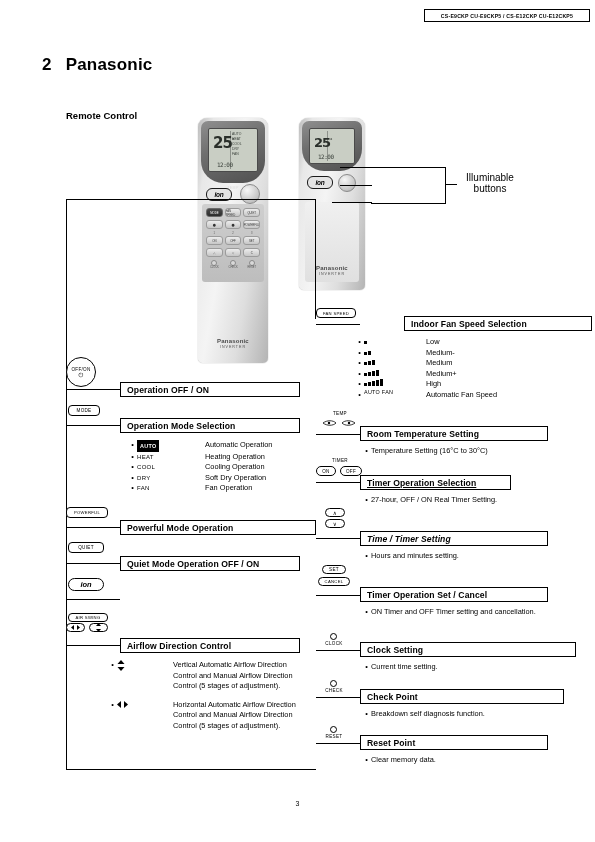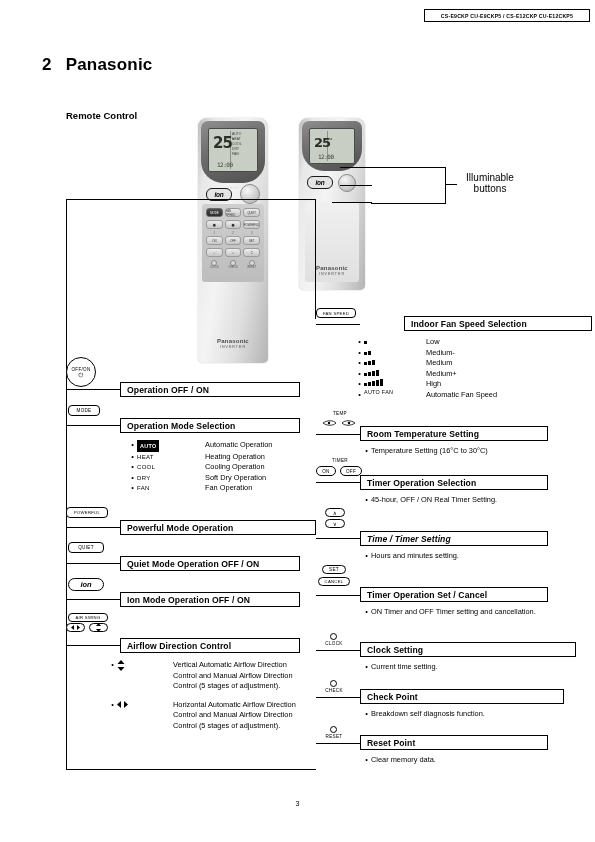--- a/index.html
+++ b/index.html
@@ -516,21 +516,20 @@
   <div class="key stadium" style="left:66px; top:507px; width:42px; height:11px; font-size:4.2px;">POWERFUL</div>
   <div class="leader" style="left:66px; top:527px; width:54px;"></div>
   <div class="entry-head" style="left:120px; top:520px; width:196px;">Powerful Mode Operation</div>
 
   <div class="key stadium" style="left:68px; top:542px; width:36px; height:11px;">QUIET</div>
   <div class="leader" style="left:66px; top:563px; width:54px;"></div>
   <div class="entry-head" style="left:120px; top:556px; width:180px;">Quiet Mode Operation OFF / ON</div>
 
   <div class="ion-key" style="left:68px; top:578px; width:36px; height:13px;">ion</div>
   <div class="leader" style="left:66px; top:599px; width:54px;"></div>
-  <div class="entry-head" style="left:120px; top:592px; width:180px;">Ion Mode Operation OFF / ON</div>
 
   <div class="key stadium" style="left:68px; top:613px; width:40px; height:9px; font-size:4.2px;">AIR SWING</div>
   <div class="key pill" style="left:66px; top:623px; width:19px; height:9px;">
     <svg width="9" height="5" viewBox="0 0 9 5">
       <path d="M0 2.5 L3 0 L3 5 Z" fill="#000"></path>
       <path d="M9 2.5 L6 0 L6 5 Z" fill="#000"></path>
     </svg>
   </div>
   <div class="key pill" style="left:89px; top:623px; width:19px; height:9px;">
     <svg width="5" height="9" viewBox="0 0 5 9">
@@ -646,25 +645,25 @@
     <div class="bullet-line">
       <span class="bullet-dot">•</span>
       <span class="bullet-text">Temperature Setting (16°C to 30°C)</span>
     </div>
   </div>
 
   <div class="key-plain" style="left:318px; top:458px; width:44px;">TIMER</div>
   <div class="key pill" style="left:316px; top:466px; width:20px; height:10px;">ON</div>
   <div class="key pill" style="left:340px; top:466px; width:22px; height:10px;">OFF</div>
   <div class="leader" style="left:316px; top:482px; width:44px;"></div>
-  <div class="entry-head" style="left:360px; top:475px; width:188px;">Timer Operation Selection</div>
+  <div class="entry-head" style="left:360px; top:475px; width:151px;text-decoration:underline;">Timer Operation Selection</div>
   <div class="bullets" style="left:362px; top:495px; width:195px;">
     <div class="bullet-line">
       <span class="bullet-dot">•</span>
-      <span class="bullet-text">45-hour, OFF / ON Real Timer Setting.</span>
+      <span class="bullet-text">27-hour, OFF / ON Real Timer Setting.</span>
     </div>
   </div>
 
   <div class="key pill" style="left:325px; top:508px; width:20px; height:9px; font-size:5.5px;">∧</div>
   <div class="key pill" style="left:325px; top:519px; width:20px; height:9px; font-size:5.5px;">∨</div>
   <div class="leader" style="left:316px; top:538px; width:44px;"></div>
   <div class="entry-head" style="left:360px; top:531px; width:188px;font-style:italic;">Time / Timer Setting</div>
   <div class="bullets" style="left:362px; top:551px; width:195px;">
     <div class="bullet-line">
       <span class="bullet-dot">•</span>

